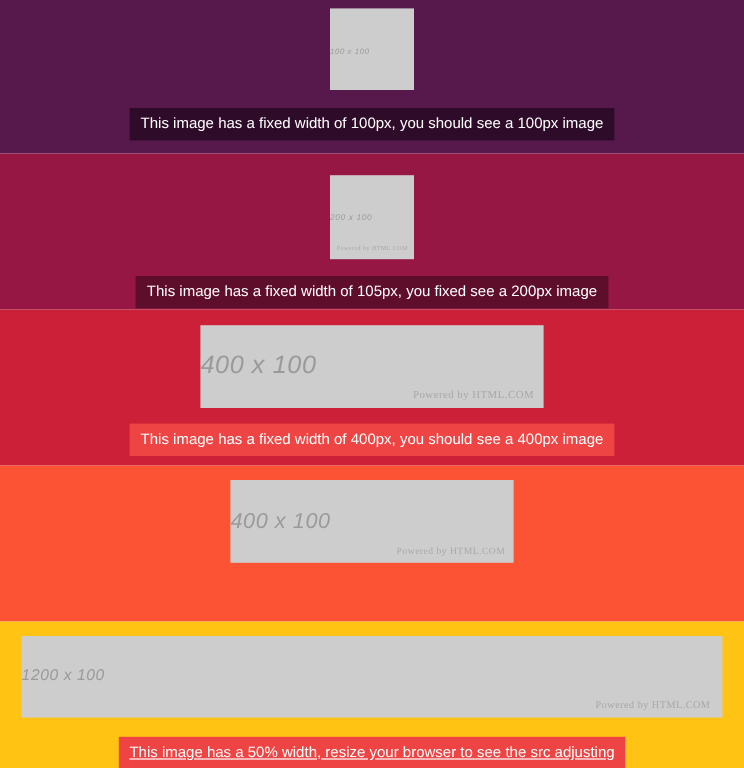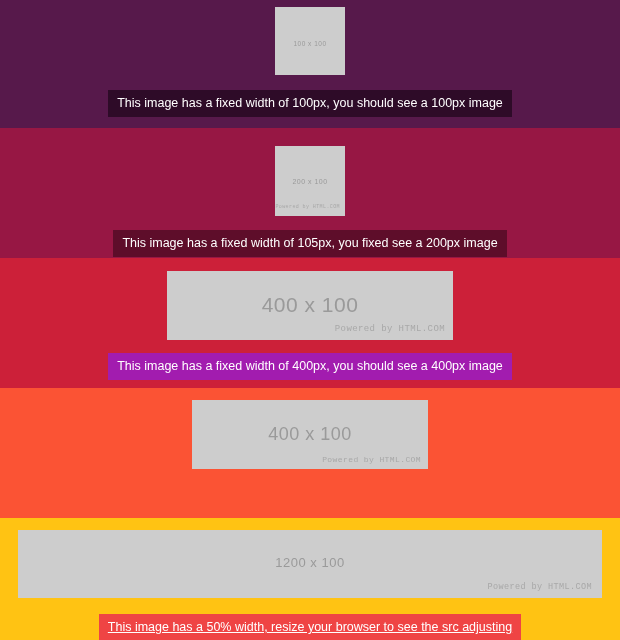--- a/index.html
+++ b/index.html
@@ -35,32 +35,33 @@
     position: relative;
     background: #cdcdcd;
     box-sizing: border-box;
     flex: none;
     overflow: hidden;
   }
   .ph-label {
     position: absolute;
     left: 0;
     right: 0;
-    text-align: center;
+    text-align: left;
     color: #9a9a9a;
     font-family: "Liberation Sans", sans-serif;
     white-space: nowrap;
     letter-spacing: 0.5px;
+    font-style: italic;
   }
   .ph-credit {
     position: absolute;
     right: 6px;
     bottom: 4px;
     color: #a8a8a8;
-    font-family: Liberation Mono, monospace;
+    font-family: Liberation Serif, serif;
     letter-spacing: 0.4px;
     white-space: nowrap;
   }
 
   
   .caption {
     display: inline-block;
     color: #ffffff;
     font-size: 12.5px;
     line-height: 14px;
@@ -90,21 +91,21 @@
   #sec-2 .caption   { background: #5e0d2a; margin-top: 14px; }
 
   
   #sec-3 { background: #CC2039; height: 130px; }
   #sec-3 .placeholder {
     width: 286px; height: 69px;
     margin-top: 13px;
   }
   #sec-3 .ph-label  { top: 22px; font-size: 21px; }
   #sec-3 .ph-credit { font-size: 9px; right: 8px; bottom: 6px; }
-  #sec-3 .caption   { background: #a21caf; margin-top: 13px; }
+  #sec-3 .caption   { background: #ef4444; margin-top: 13px; }
 
   
   #sec-4 { background: #FB5334; height: 130px; }
   #sec-4 .placeholder {
     width: 236px; height: 69px;
     margin-top: 12px;
   }
   #sec-4 .ph-label  { top: 24px; font-size: 18px; }
   #sec-4 .ph-credit { font-size: 8px; right: 7px; bottom: 5px; }
   #sec-4 .caption   { background: #a23523; margin-top: 14px; }

